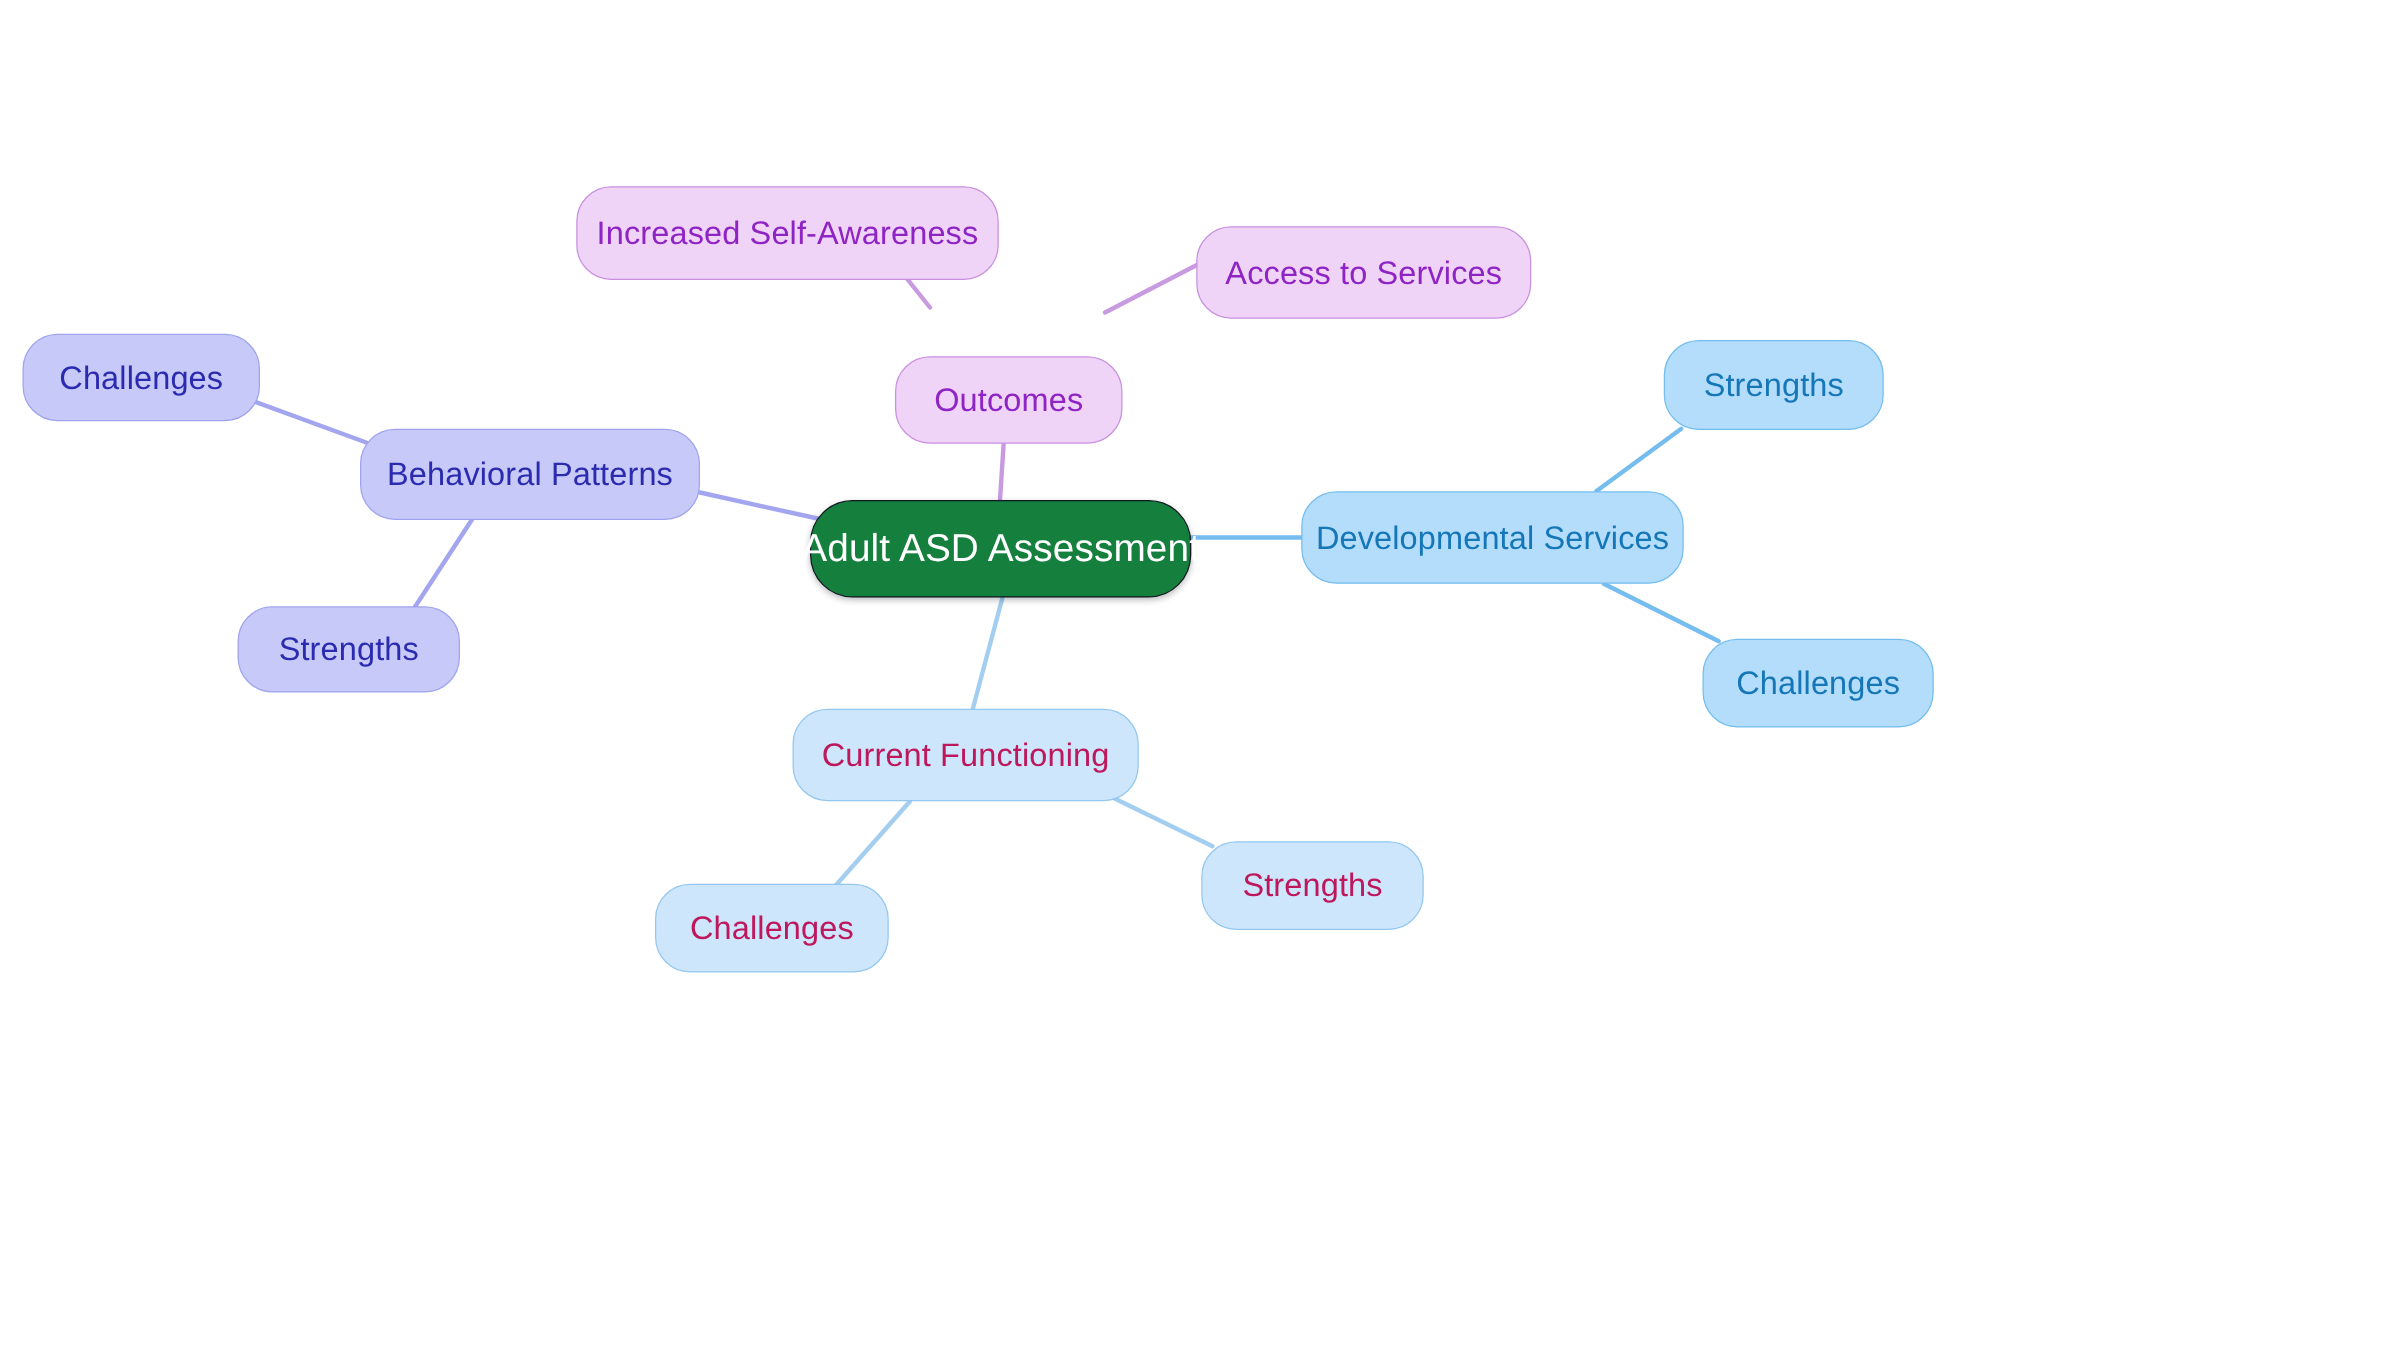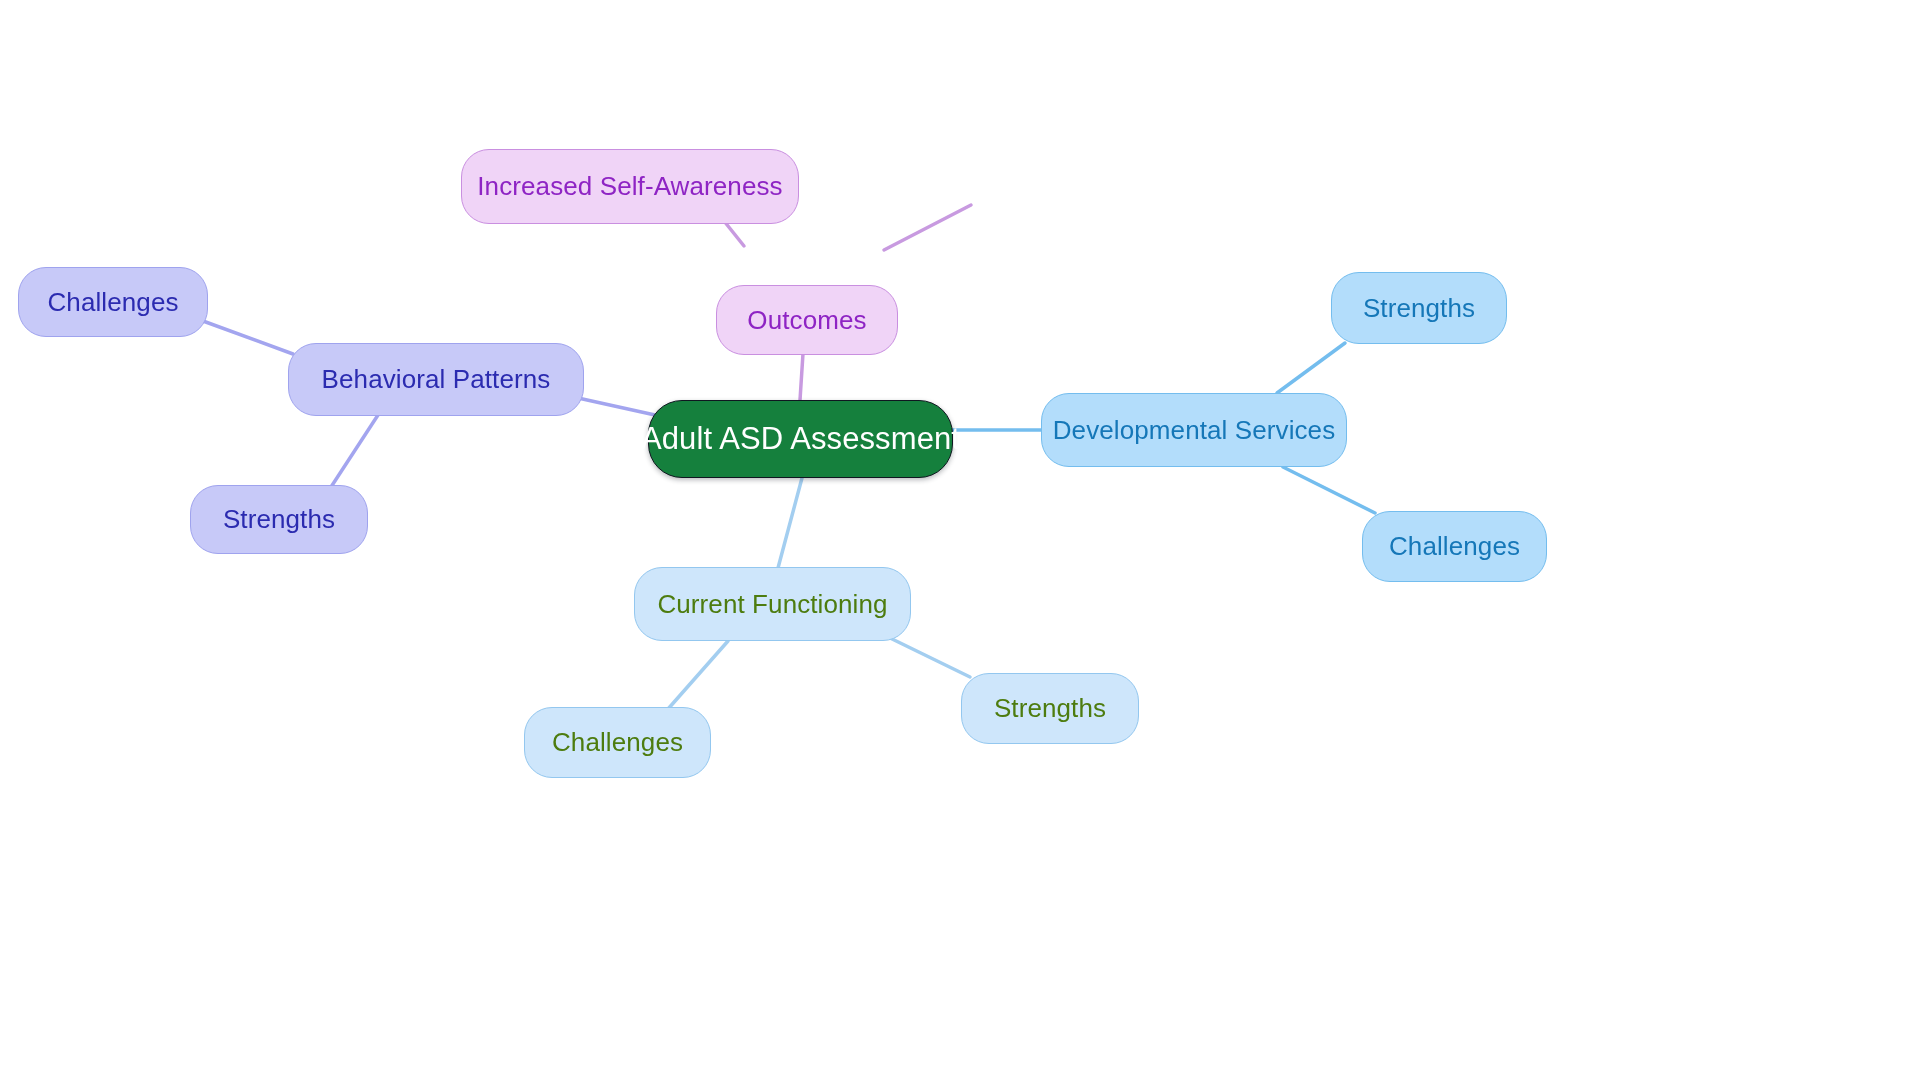--- a/index.html
+++ b/index.html
@@ -58,21 +58,21 @@
     color: #2b2bb0;
   }
   .node-blue-mid {
     background: #b3ddfb;
     border-color: #74bdee;
     color: #1577b8;
   }
   .node-blue-light {
     background: #cee6fb;
     border-color: #93c7ef;
-    color: #4d7c0f;
+    color: #be185d;
   }
 </style>
 </head>
 <body>
 
 <div id="mindmap-canvas">
 
   <svg id="edge-layer" viewBox="0 0 1920 1083">
       <line x1="800" y1="400" x2="806" y2="307" stroke="#c89ae0" stroke-width="3.5" stroke-linecap="round"></line>
       <line x1="744" y1="246" x2="688" y2="176" stroke="#c89ae0" stroke-width="3.5" stroke-linecap="round"></line>
@@ -85,30 +85,33 @@
       <line x1="1283" y1="467" x2="1375" y2="513" stroke="#74bdee" stroke-width="3.5" stroke-linecap="round"></line>
       <line x1="802" y1="478" x2="778" y2="568" stroke="#a3cef0" stroke-width="3.5" stroke-linecap="round"></line>
       <line x1="728" y1="641" x2="668" y2="709" stroke="#a3cef0" stroke-width="3.5" stroke-linecap="round"></line>
       <line x1="888" y1="637" x2="970" y2="677" stroke="#a3cef0" stroke-width="3.5" stroke-linecap="round"></line>
     </svg>
 
   <div class="node node-purple" style="left: 461px; top: 101px; width: 338px; height: 75px; font-size: 26px;">
     <span>Increased Self-Awareness</span>
   </div>
 
+  <div class="node node-purple" style="left: 957px; top: 133px; width: 268px; height: 74px; font-size: 26px;">
+    <span>Access to Services</span>
+  </div>
 
   <div class="node node-purple" style="left: 716px; top: 237px; width: 182px; height: 70px; font-size: 26px;">
     <span>Outcomes</span>
   </div>
 
   <div class="node node-lavender" style="left: 18px; top: 267px; width: 190px; height: 70px; font-size: 26px;">
     <span>Challenges</span>
   </div>
 
-  <div class="node node-lavender" style="left: 288px; top: 343px; width: 296px; height: 73px; font-size: 26px;">
+  <div class="node node-lavender" style="left: 288px; top: 343px; width: 272px; height: 73px; font-size: 26px;">
     <span>Behavioral Patterns</span>
   </div>
 
   <div class="node node-lavender" style="left: 190px; top: 485px; width: 178px; height: 69px; font-size: 26px;">
     <span>Strengths</span>
   </div>
 
   <div class="node node-blue-mid" style="left: 1331px; top: 272px; width: 176px; height: 72px; font-size: 26px;">
     <span>Strengths</span>
   </div>

